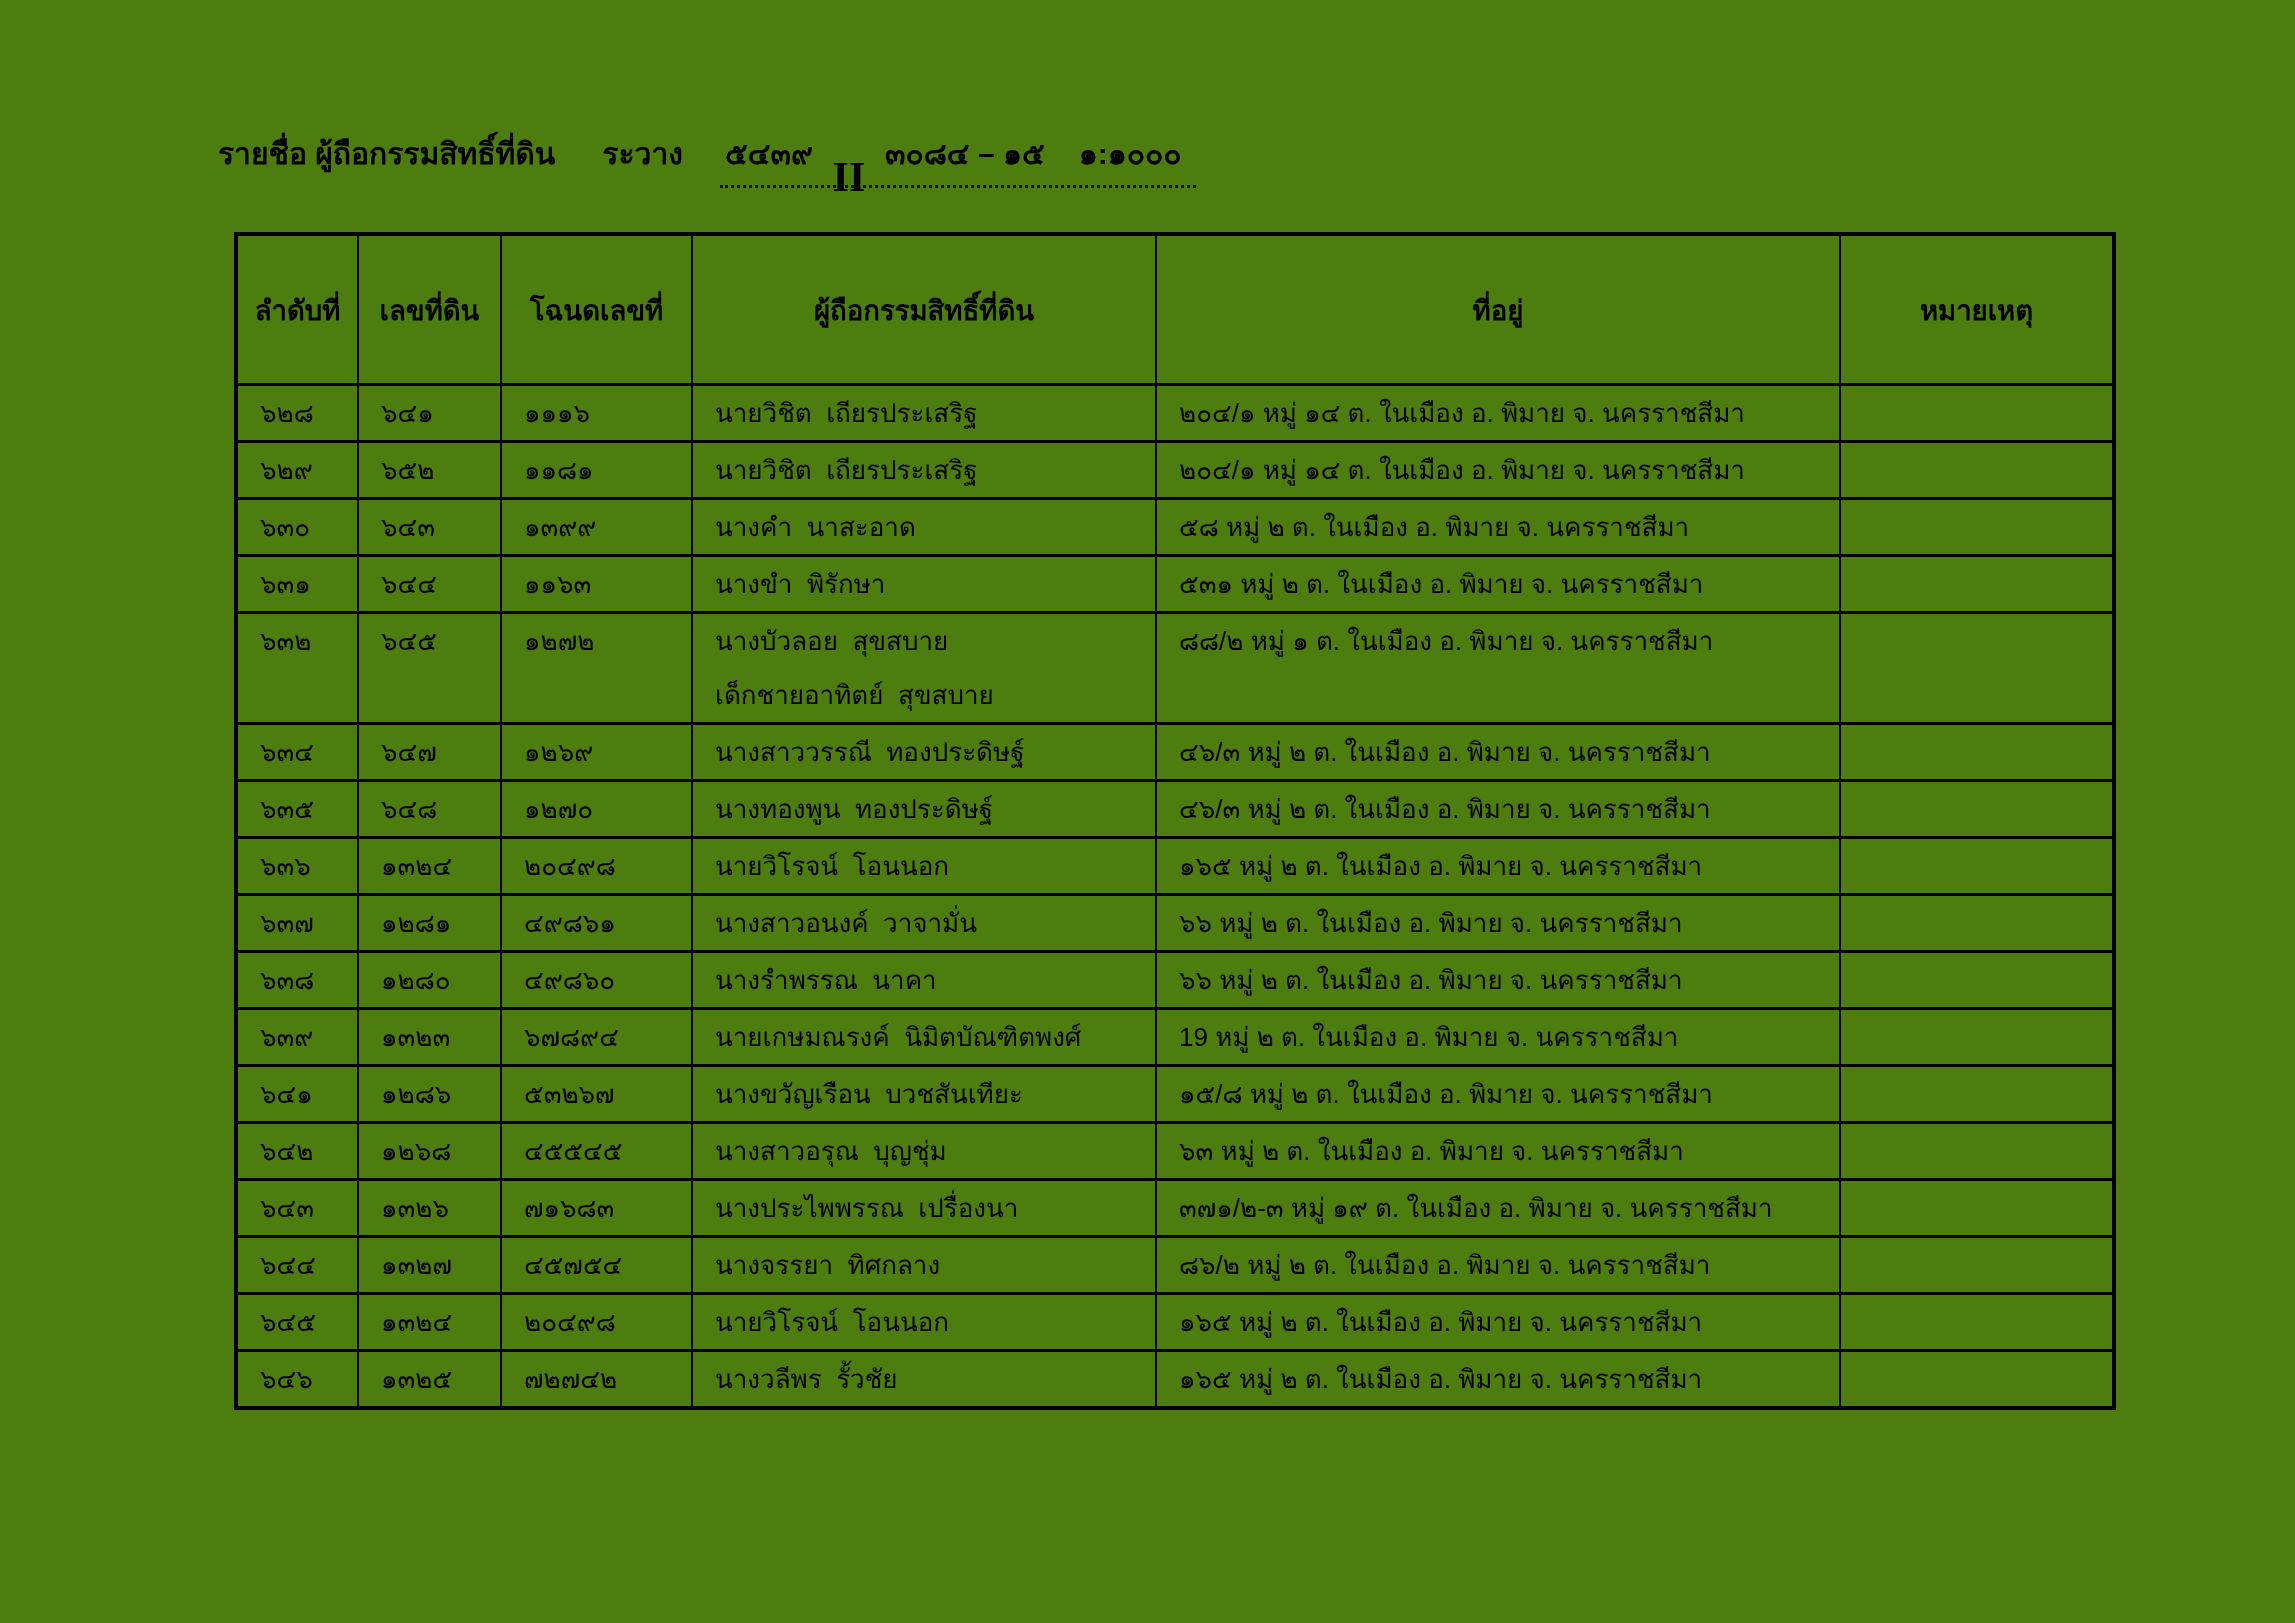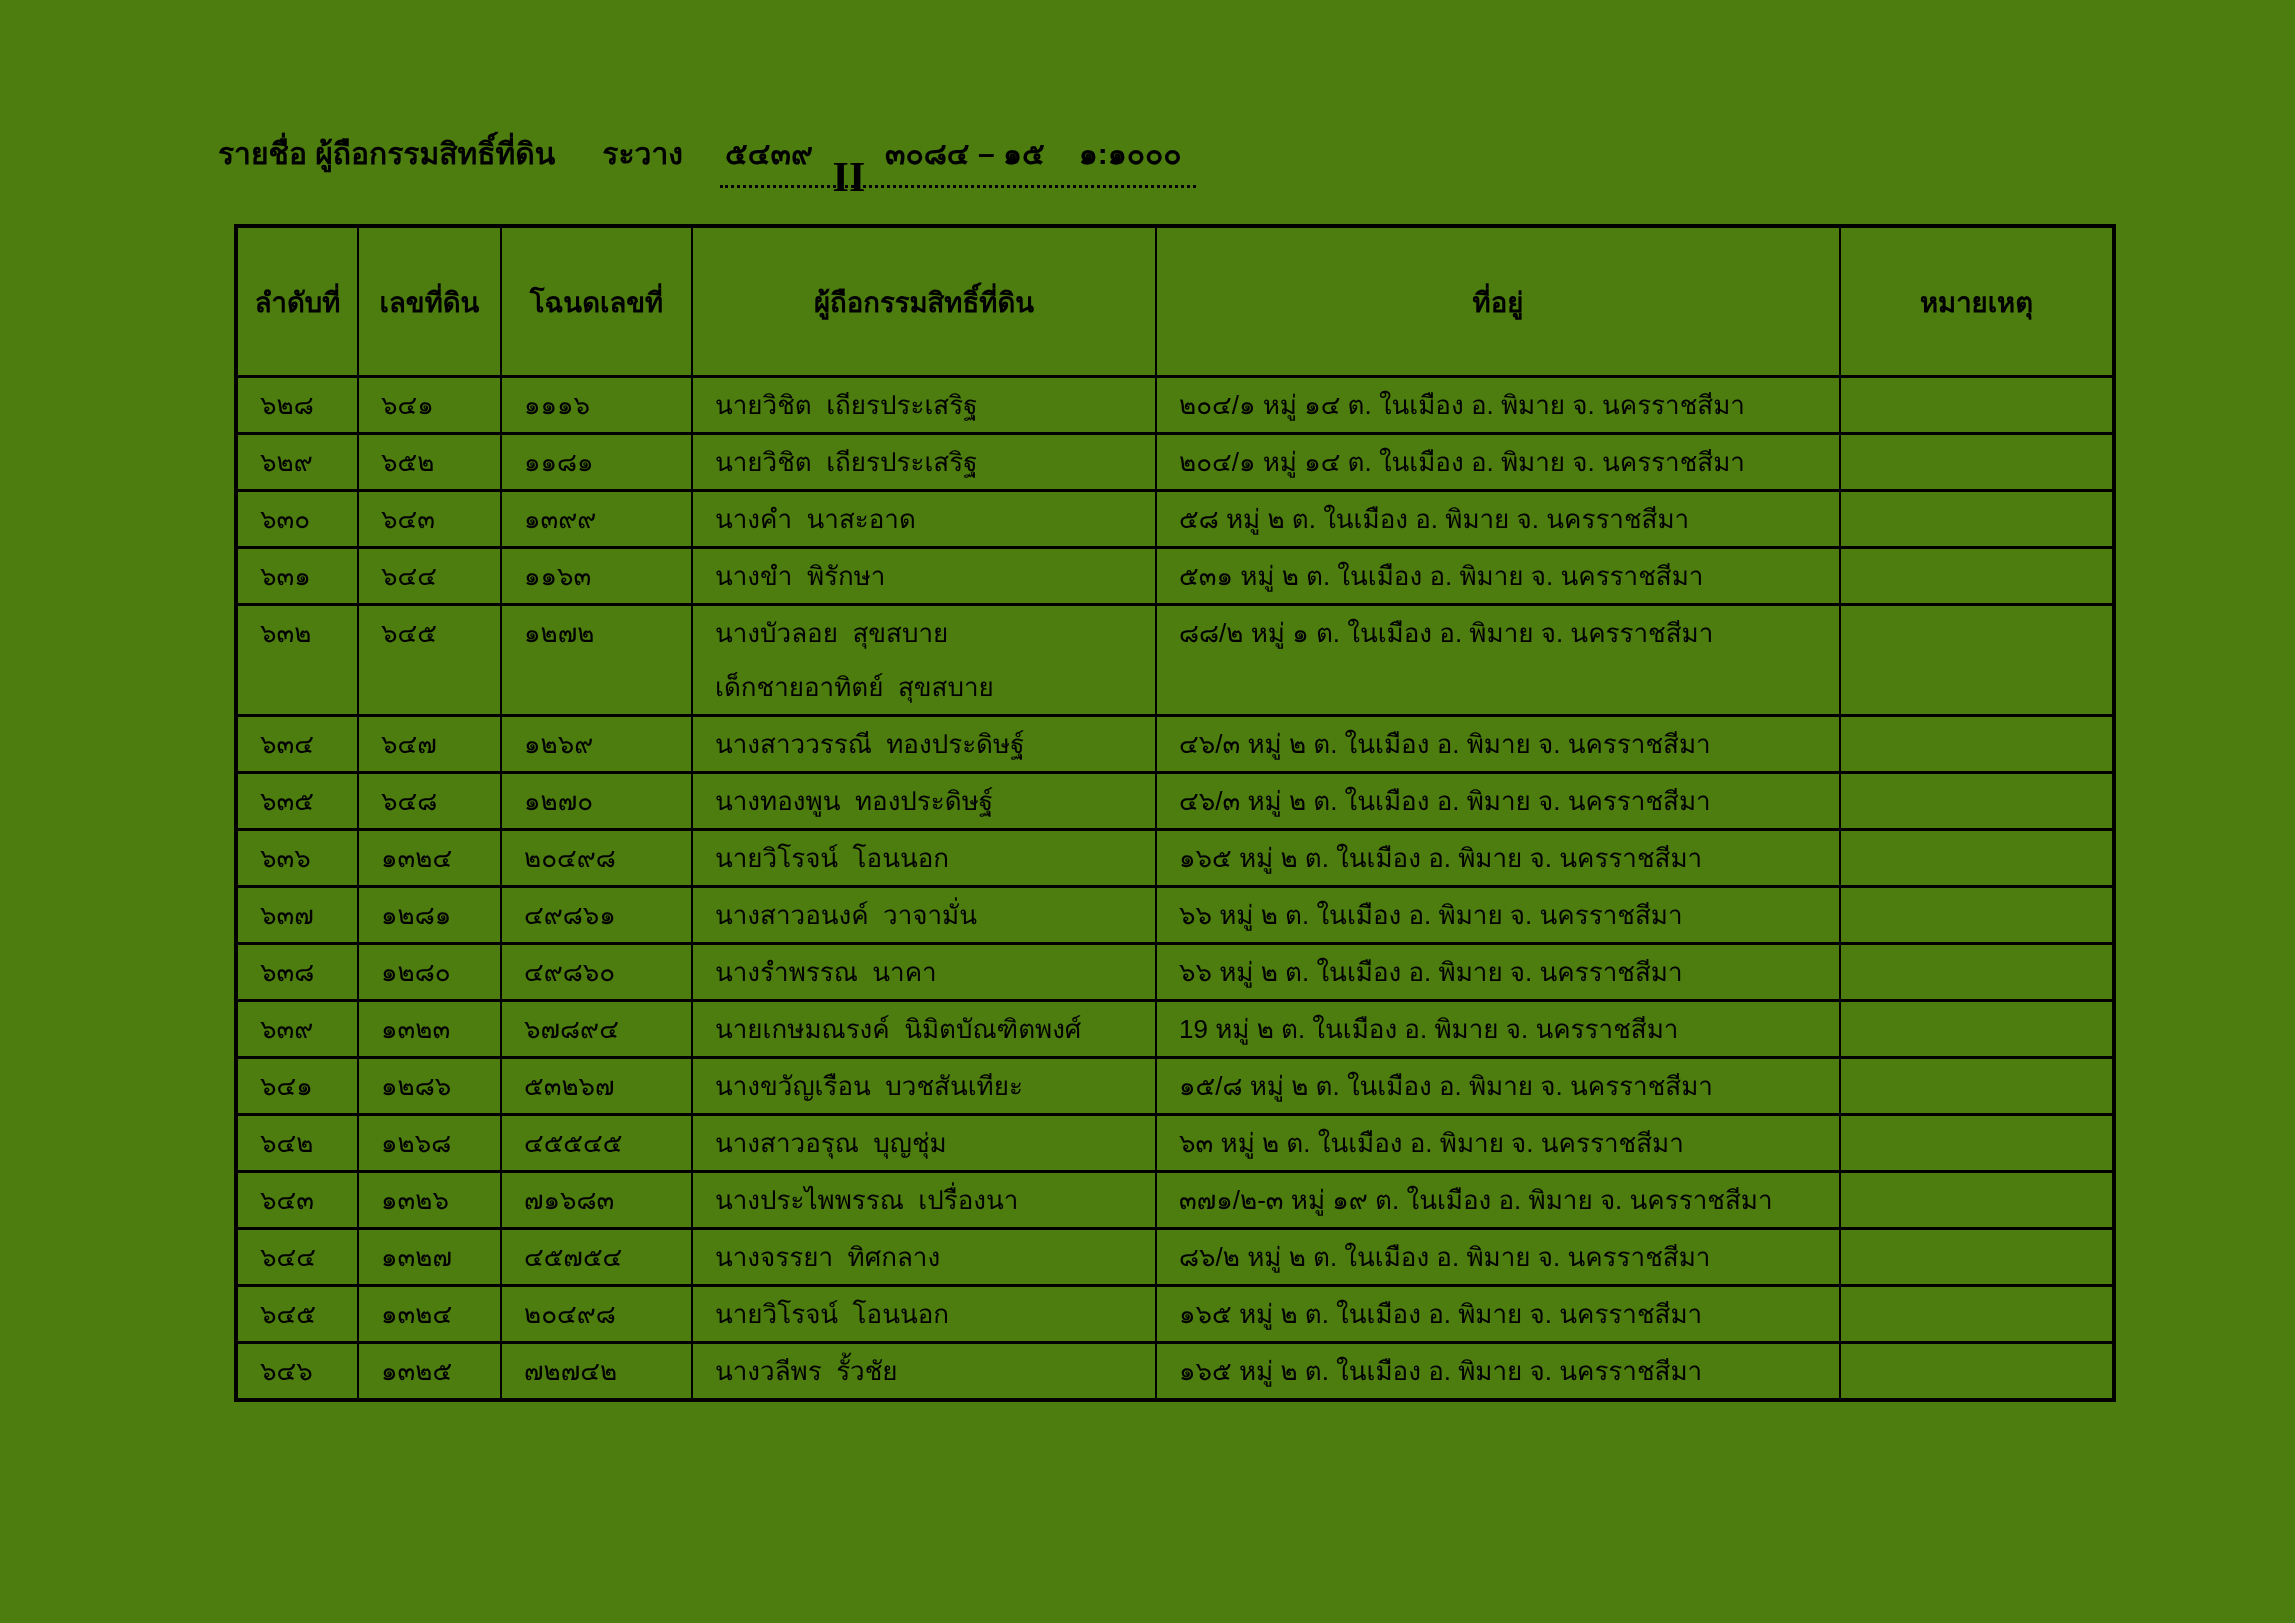--- a/index.html
+++ b/index.html
@@ -42,21 +42,21 @@
   .sheet-group .roman {
     font-family: "Liberation Serif", "DejaVu Serif", serif;
     font-size: 42px;
     line-height: 0;
   }
   .sheet-group .scale-part { margin-left: 34px; }
   
   table.holders {
     position: absolute;
     left: 234px;
-    top: 224px;
+    top: 232px;
     width: 1882px;
     border-collapse: collapse;
     table-layout: fixed;
     border: 4.6px solid #000;
   }
   table.holders th,
   table.holders td {
     border-left: 2px solid #000;
     border-right: 2px solid #000;
     border-top: 3.3px solid #000;

